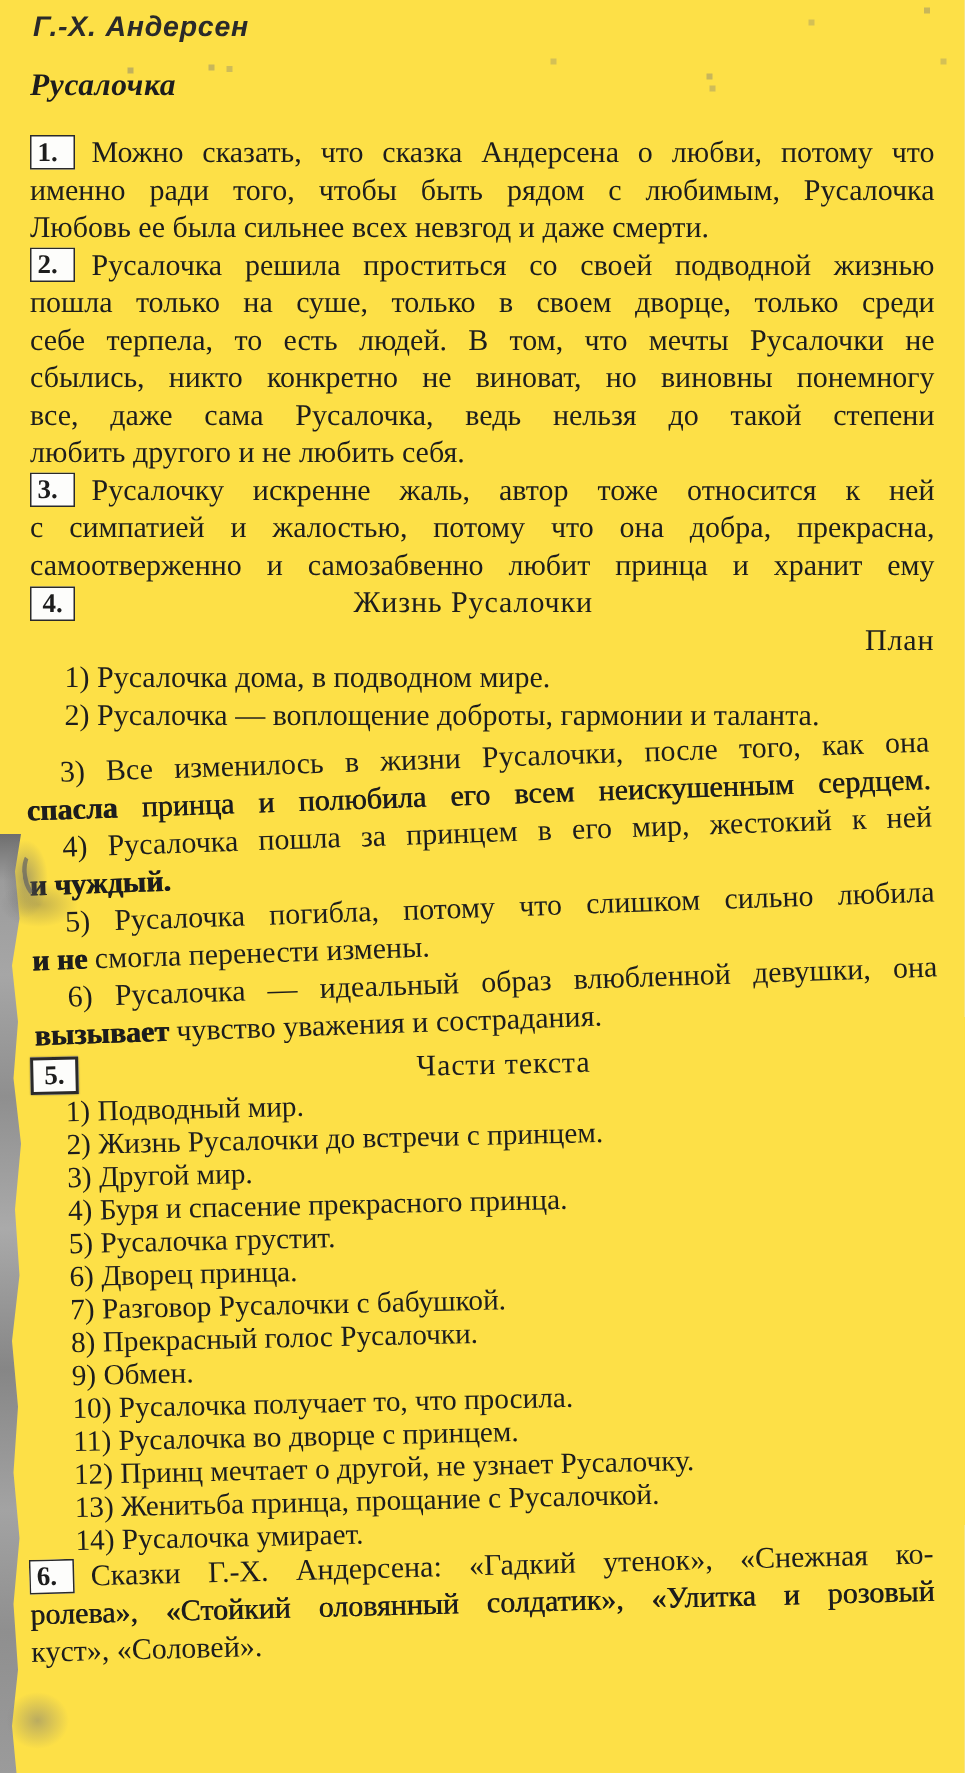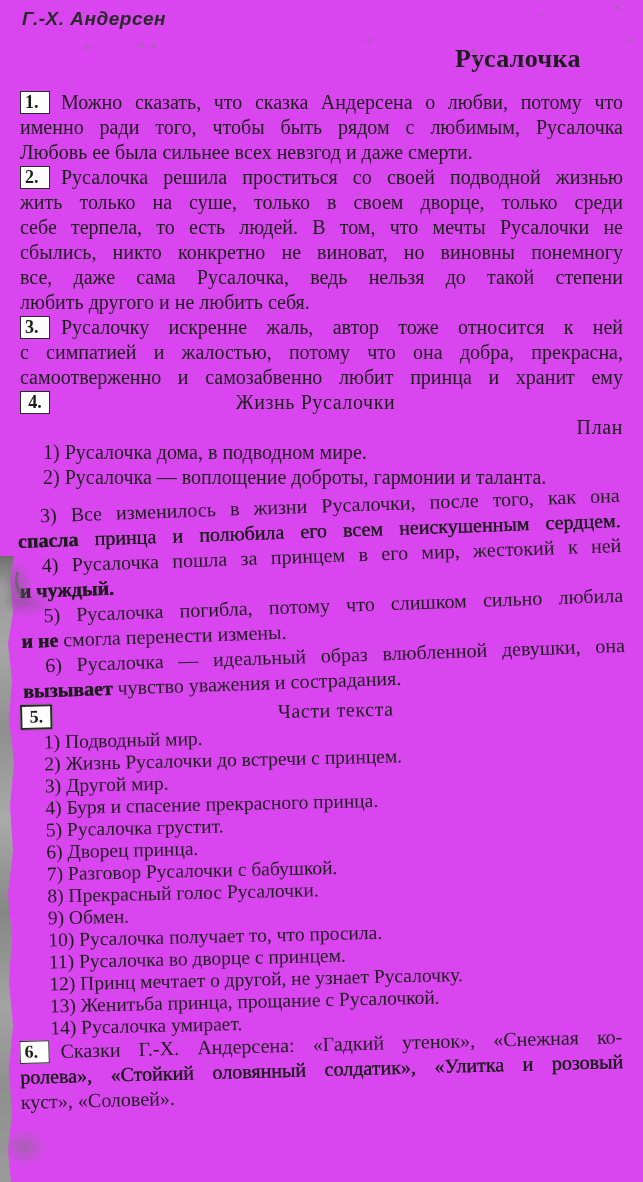--- a/index.html
+++ b/index.html
@@ -1,22 +1,22 @@
 <!DOCTYPE html>
 <html><head>
 <meta charset="utf-8">
 <style>
   html,body{margin:0;padding:0;}
   body{width:643px;height:1182px;overflow:hidden;background:#e8e8e6;}
-  .page{position:relative;width:643px;height:1182px;background:#d946ef;overflow:hidden;
+  .page{position:relative;width:643px;height:1182px;background:#fde047;overflow:hidden;
         font-family:"Liberation Serif", serif;color:#1d1d1d;font-size:20px;}
   .author{position:absolute;top:8px;left:22px;font-family:"Liberation Sans", sans-serif;
           font-weight:700;font-style:italic;font-size:19px;color:#2a2a2a;letter-spacing:.5px;}
-  .title{position:absolute;top:44px;left:20px;width:603px;text-align:right;
-         padding-right:42px;box-sizing:border-box;font-weight:700;font-size:26px;letter-spacing:.4px;}
+  .title{position:absolute;top:44px;left:20px;width:603px;text-align:left;
+         padding-right:42px;box-sizing:border-box;font-weight:700;font-size:21px;letter-spacing:.4px;font-style:italic;}
   .col{position:absolute;top:78px;left:20px;width:603px;margin-top:12px;}
   .line{height:25px;line-height:25px;overflow:visible;white-space:nowrap;}
   .line.j{white-space:normal;text-align:justify;text-align-last:justify;overflow:hidden;}
   .numbox{display:inline-block;min-width:20px;text-align:center;border:1.2px solid #2a2a2a;
           padding:0 4px;height:21px;line-height:21px;font-weight:700;font-size:18px;
           margin-right:11px;vertical-align:1px;background:#fdfdfb;}
   .numbox.heavy{border-width:2px;box-shadow:0 0 1px #333;}
   .secrow{position:relative;height:25px;line-height:25px;}
   .secrow .numbox{position:absolute;left:0;top:1px;}
   .sechead{text-align:center;letter-spacing:.6px;}
@@ -65,21 +65,21 @@
   <div class="col">
 
     <div class="para">
       <div class="line j"><span class="numbox">1.</span><span>Можно сказать, что сказка Андерсена о любви, потому что</span></div>
       <div class="line j">именно ради того, чтобы быть рядом с любимым, Русалочка</div>
       <div class="line">Любовь ее была сильнее всех невзгод и даже смерти.</div>
     </div>
 
     <div class="para">
       <div class="line j"><span class="numbox">2.</span><span>Русалочка решила проститься со своей подводной жизнью</span></div>
-      <div class="line j">жить только на суше, только в своем дворце, только среди</div>
+      <div class="line j">пошла только на суше, только в своем дворце, только среди</div>
       <div class="line j">себе терпела, то есть людей. В том, что мечты Русалочки не</div>
       <div class="line j">сбылись, никто конкретно не виноват, но виновны понемногу</div>
       <div class="line j">все, даже сама Русалочка, ведь нельзя до такой степени</div>
       <div class="line">любить другого и не любить себя.</div>
     </div>
 
     <div class="para">
       <div class="line j"><span class="numbox">3.</span><span>Русалочку искренне жаль, автор тоже относится к ней</span></div>
       <div class="line j">с симпатией и жалостью, потому что она добра, прекрасна,</div>
       <div class="line j">самоотверженно и самозабвенно любит принца и хранит ему</div>

